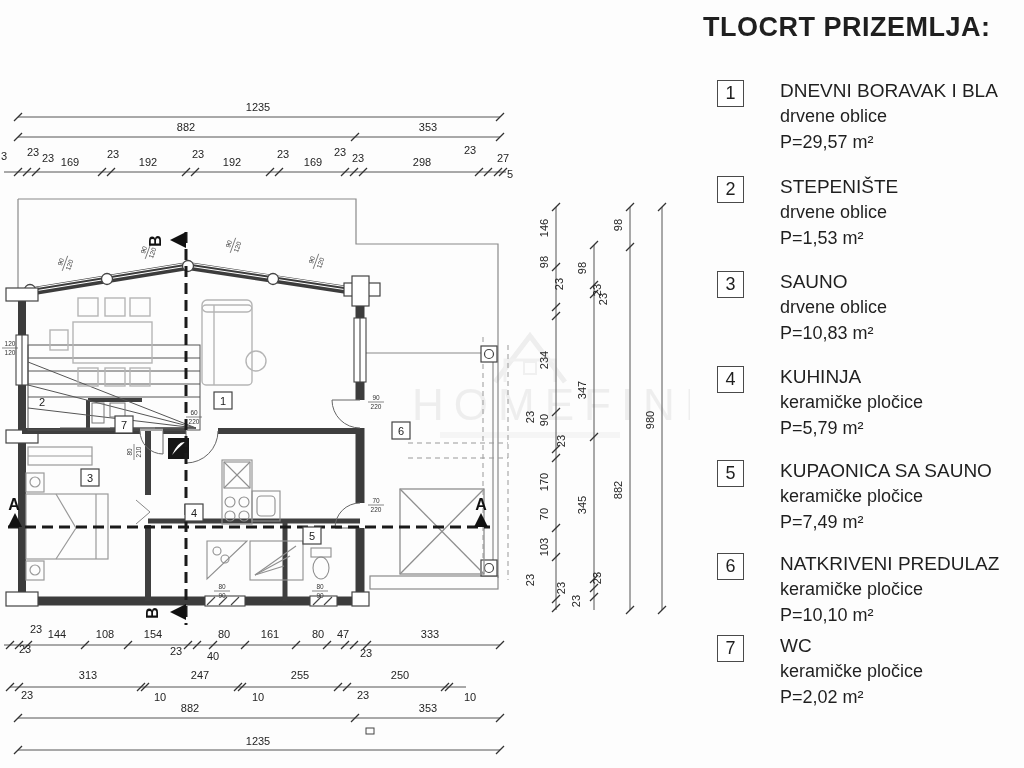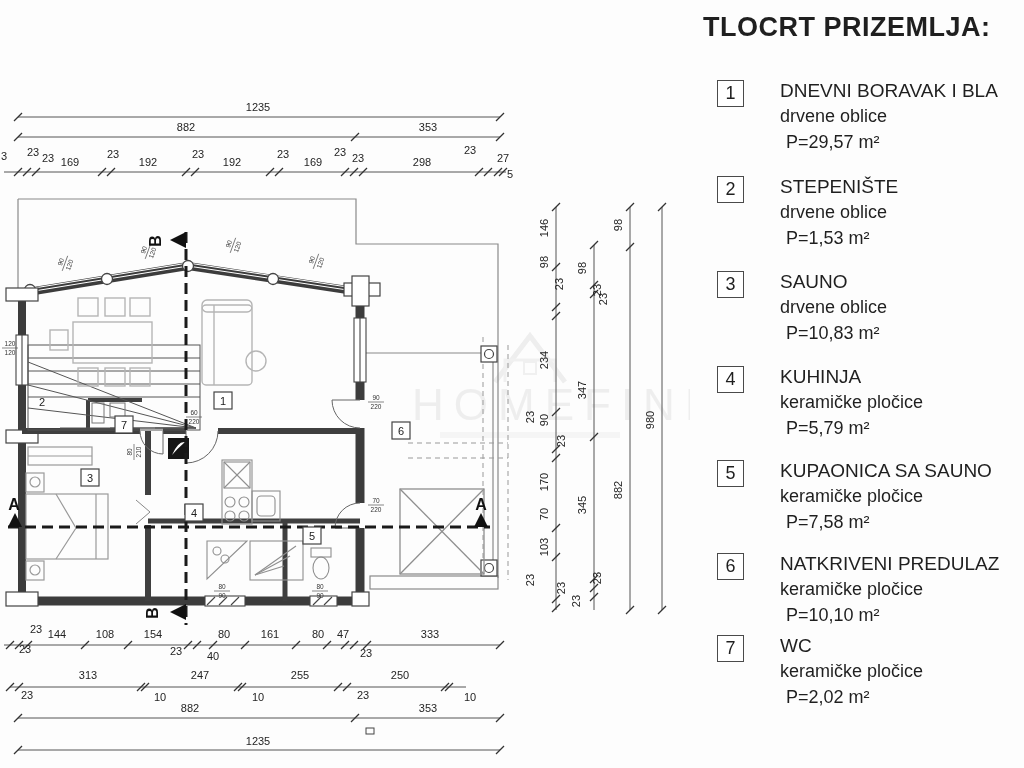--- a/index.html
+++ b/index.html
@@ -14,21 +14,21 @@
   .wm{font-family:"Liberation Sans",sans-serif;font-size:44px;letter-spacing:10px;fill:#e3e3e3;}
   
   .legend{position:absolute;left:703px;top:10px;width:360px;height:750px;}
   .legend-title{position:absolute;left:0;top:2px;font-size:27px;font-weight:bold;
                 letter-spacing:.5px;white-space:nowrap;text-align:right;}
   .litem{position:absolute;left:0;width:360px;}
   .numbox{position:absolute;left:14px;top:0;width:25px;height:25px;border:1.5px solid #4a4a4a;
           background:#fff;text-align:center;line-height:25px;font-size:18px;}
   .lname{position:absolute;left:77px;top:0;font-size:19px;white-space:nowrap;}
   .lmat{position:absolute;left:77px;top:26px;font-size:18px;white-space:nowrap;}
-  .larea{position:absolute;left:83px;top:52px;font-size:18px;white-space:nowrap;}
+  .larea{position:absolute;left:77px;top:52px;font-size:18px;white-space:nowrap;}
 </style>
 </head>
 <body>
 
 <svg id="plan-svg" width="690" height="768" viewBox="0 0 690 768" xmlns="http://www.w3.org/2000/svg">
 
   <g opacity="0.55">
     <path d="M495,382 L530,336 L565,382" fill="none" stroke="#e2e2e2" stroke-width="5"></path>
     <path d="M505,382 V360 H555 V382" fill="none" stroke="#e6e6e6" stroke-width="3"></path>
     <rect x="524" y="362" width="12" height="12" fill="none" stroke="#e6e6e6" stroke-width="2"></rect>
@@ -484,21 +484,21 @@
   <div class="litem" style="top:356px">
       <div class="numbox">4</div>
       <div class="lname">KUHINJA</div>
       <div class="lmat">keramičke pločice</div>
       <div class="larea">P=5,79 m²</div>
     </div>
   <div class="litem" style="top:450px">
       <div class="numbox">5</div>
       <div class="lname">KUPAONICA SA SAUNO</div>
       <div class="lmat">keramičke pločice</div>
-      <div class="larea">P=7,58 m²</div>
+      <div class="larea">P=7,49 m²</div>
     </div>
   <div class="litem" style="top:543px">
       <div class="numbox">6</div>
       <div class="lname">NATKRIVENI PREDULAZ</div>
       <div class="lmat">keramičke pločice</div>
       <div class="larea">P=10,10 m²</div>
     </div>
   <div class="litem" style="top:625px">
       <div class="numbox">7</div>
       <div class="lname">WC</div>

